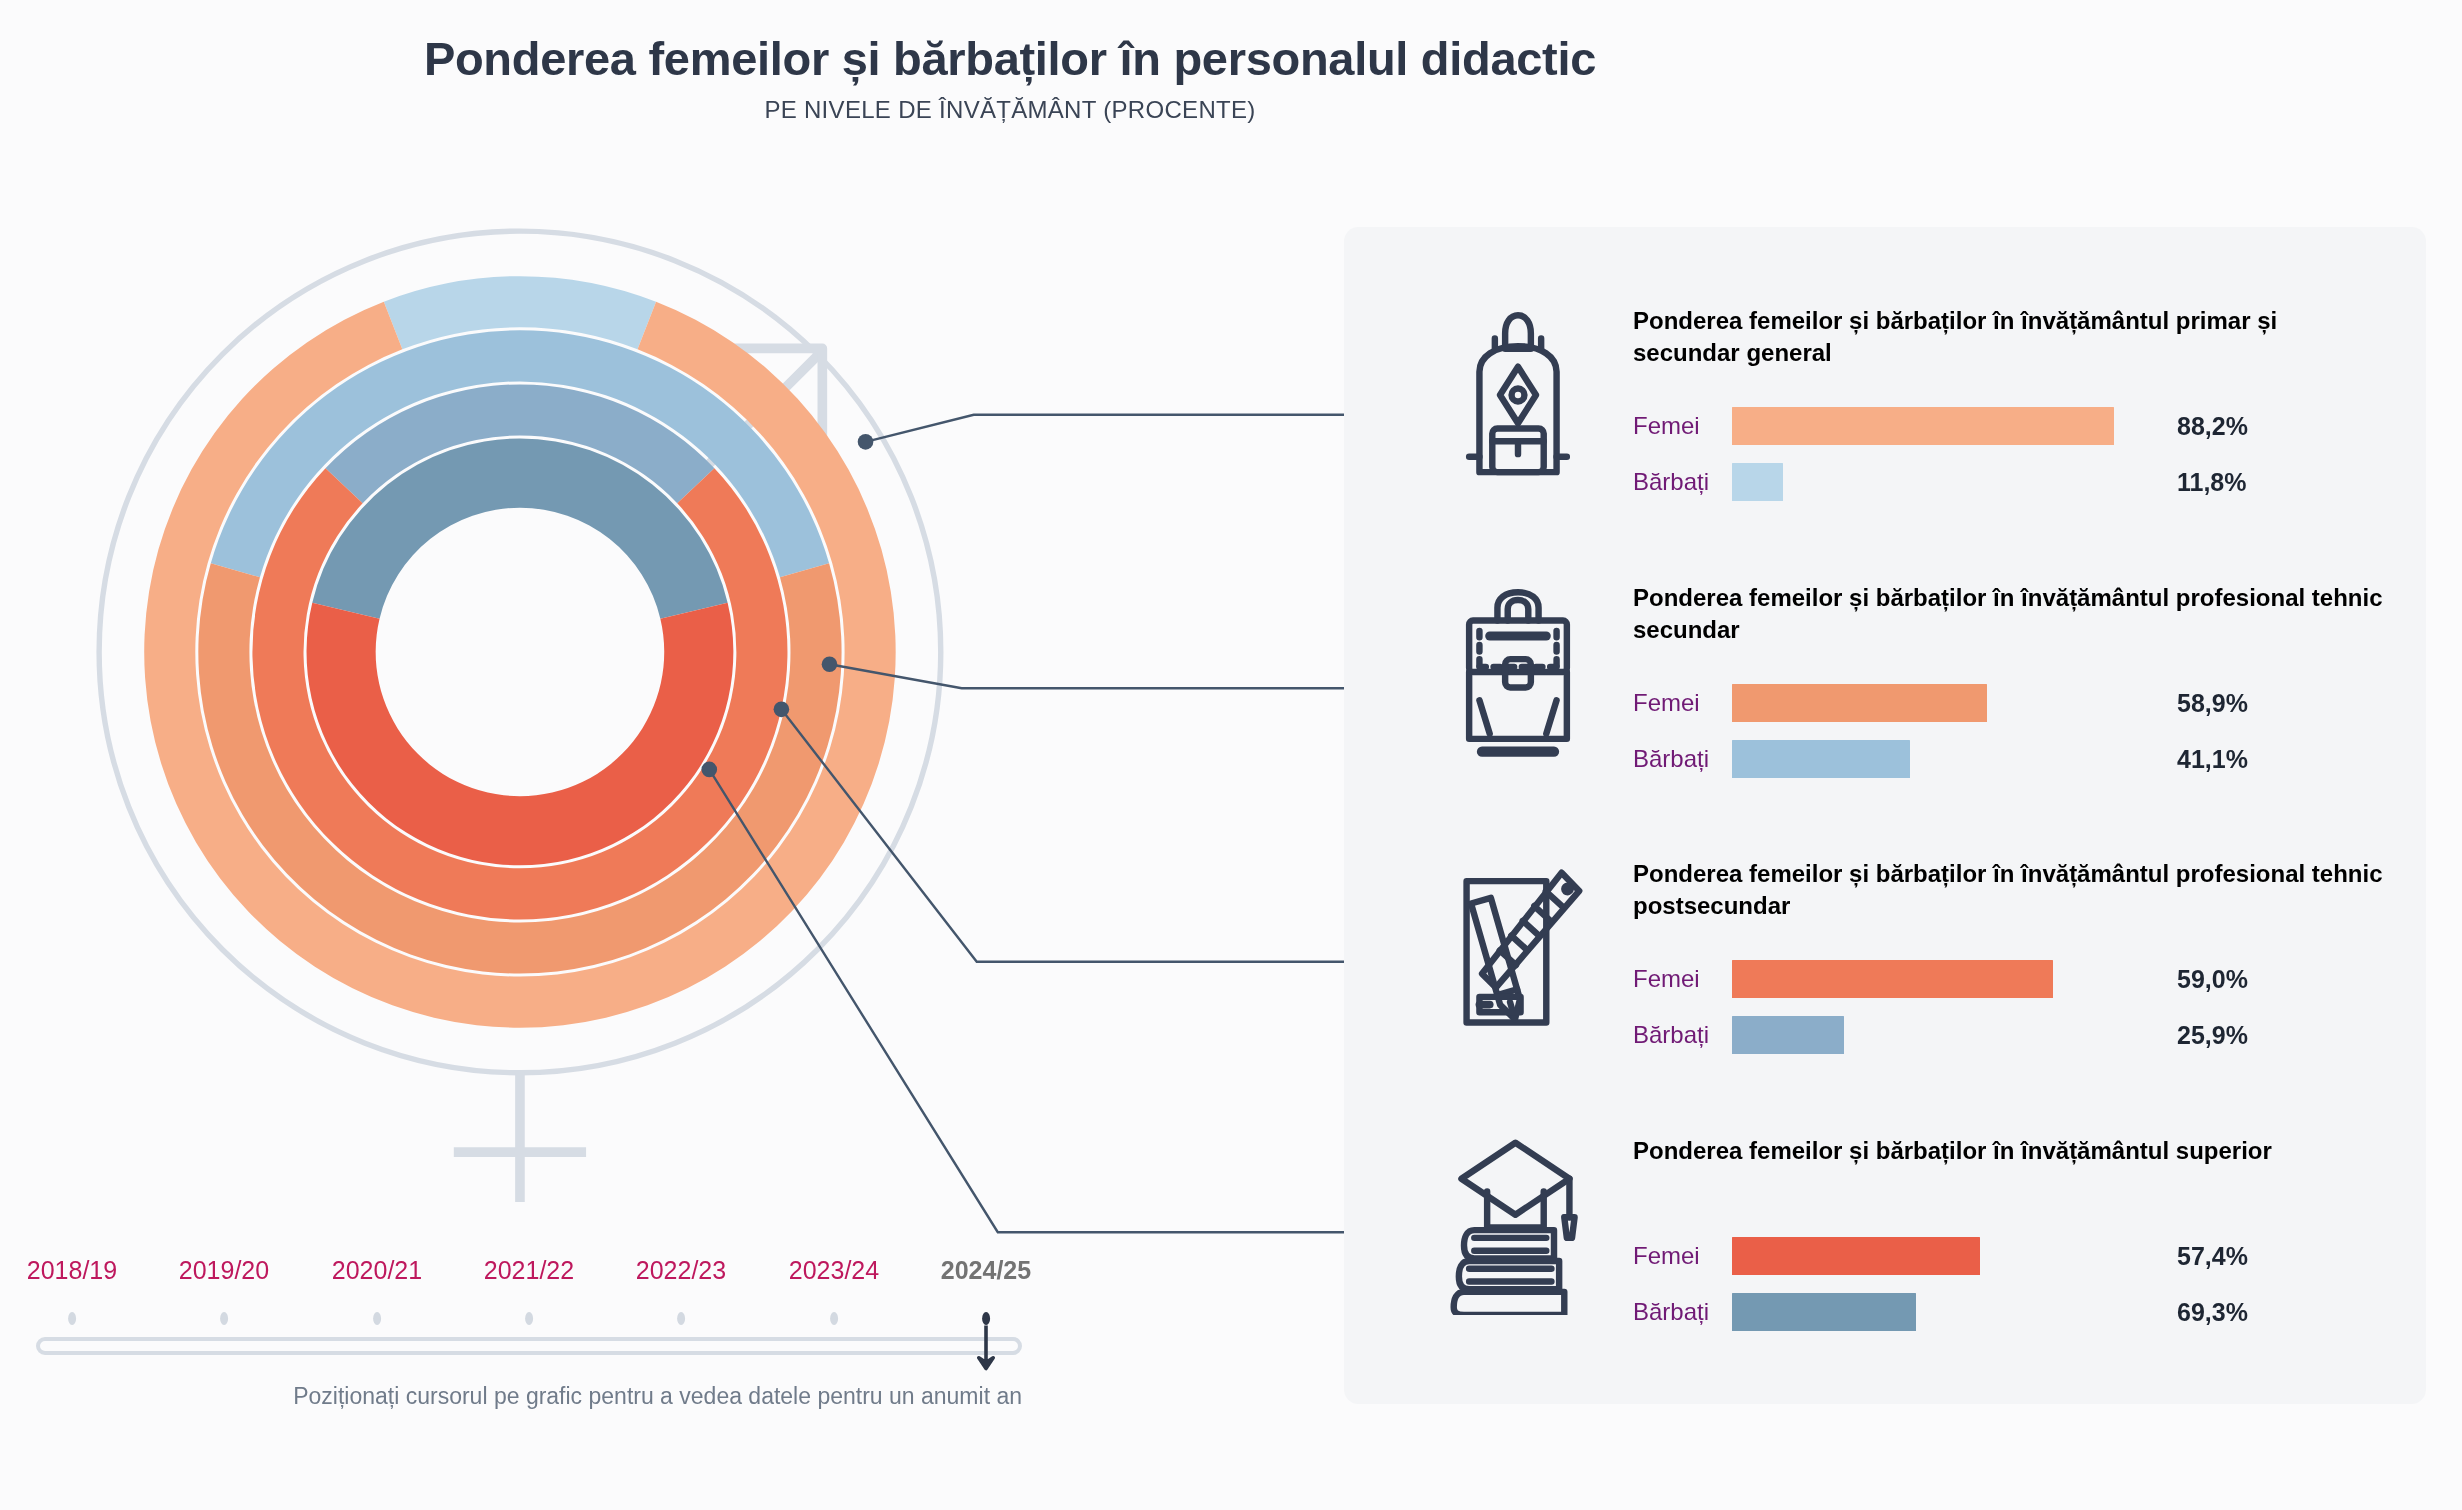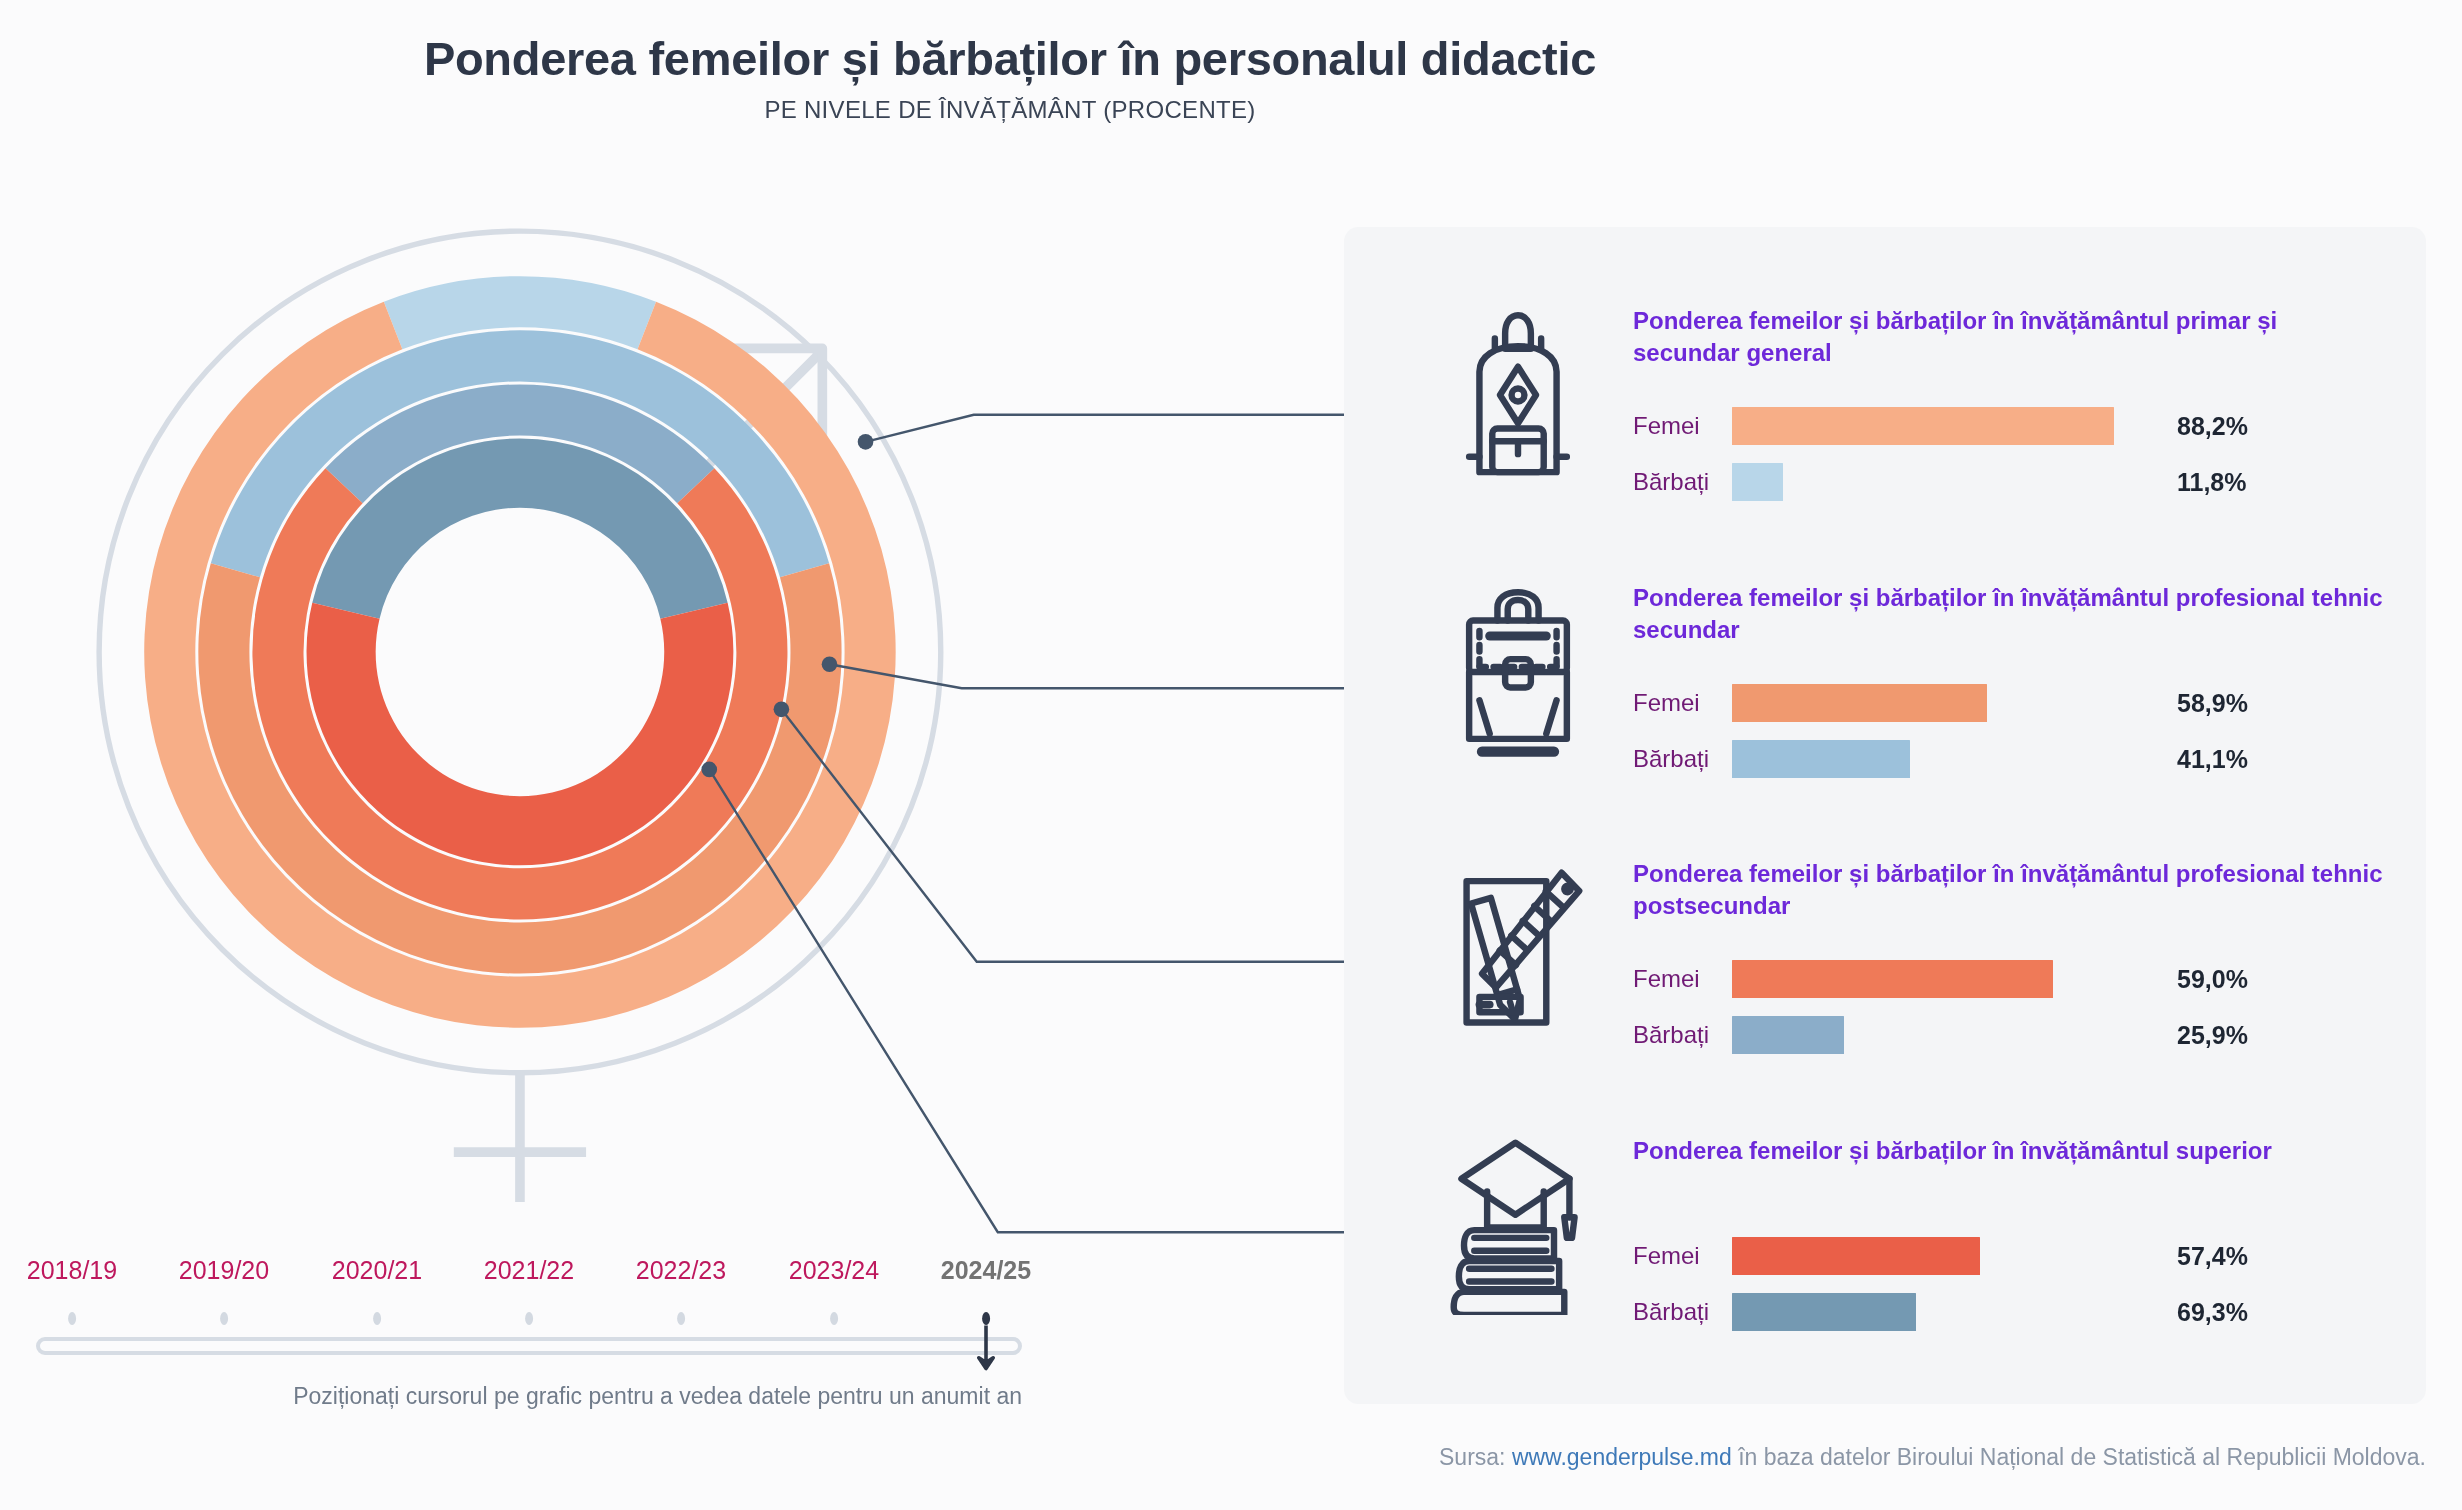--- a/index.html
+++ b/index.html
@@ -35,21 +35,21 @@
   
   #panel {
     position: absolute; left: 1344px; top: 227px;
     width: 1082px; height: 1177px;
     background: #F4F5F7; border-radius: 14.4px;
   }
   .level-row { position: absolute; left: 0; width: 1082px; }
   .lvl-icon { position: absolute; left: 90px; top: 0; width: 168px; height: 180px; }
   .lvl-head {
     position: absolute; left: 289px; top: 0px; width: 751px;
-    font-size: 24px; font-weight: bold; color: #6d28d9; line-height: 1.32;
+    font-size: 24px; font-weight: bold; color: #000000; line-height: 1.32;
   }
   .bars { position: absolute; left: 289px; top: 93px; width: 763px; }
   .bar-line { position: relative; height: 56px; }
   .bar-label {
     position: absolute; left: 0; top: 50%; transform: translateY(-50%);
     font-size: 24px; color: #701a75; white-space: nowrap;
   }
   .bar-track { position: absolute; left: 99px; top: 50%; transform: translateY(-50%); width: 433px; height: 38px; }
   .bar-fill { height: 38px; border-radius: 0.6px; }
   .bar-val {
@@ -302,18 +302,15 @@
       <div class="slider-rail"></div>
       <div class="slider-thumb" id="slider-thumb" style="left: 950px;">
         <svg viewBox="0 0 34 80" width="20.4" height="48">
           <path d="M17 4 L17 76 M17 76 L5 58 L17 66 L29 58 Z" fill="#2E3748" stroke="#2E3748" stroke-width="6" stroke-linejoin="round"></path>
         </svg>
       </div>
     </div>
   </div>
   <div class="hint">Poziționați cursorul pe grafic pentru a vedea datele pentru un anumit an</div>
 
-  <div class="source">
-    <span>Sursa: </span><a href="#">www.genderpulse.md</a><span> în baza datelor Biroului Național de Statistică al Republicii Moldova.</span>
-  </div>
 
 </div>
 
 
 </body></html>

